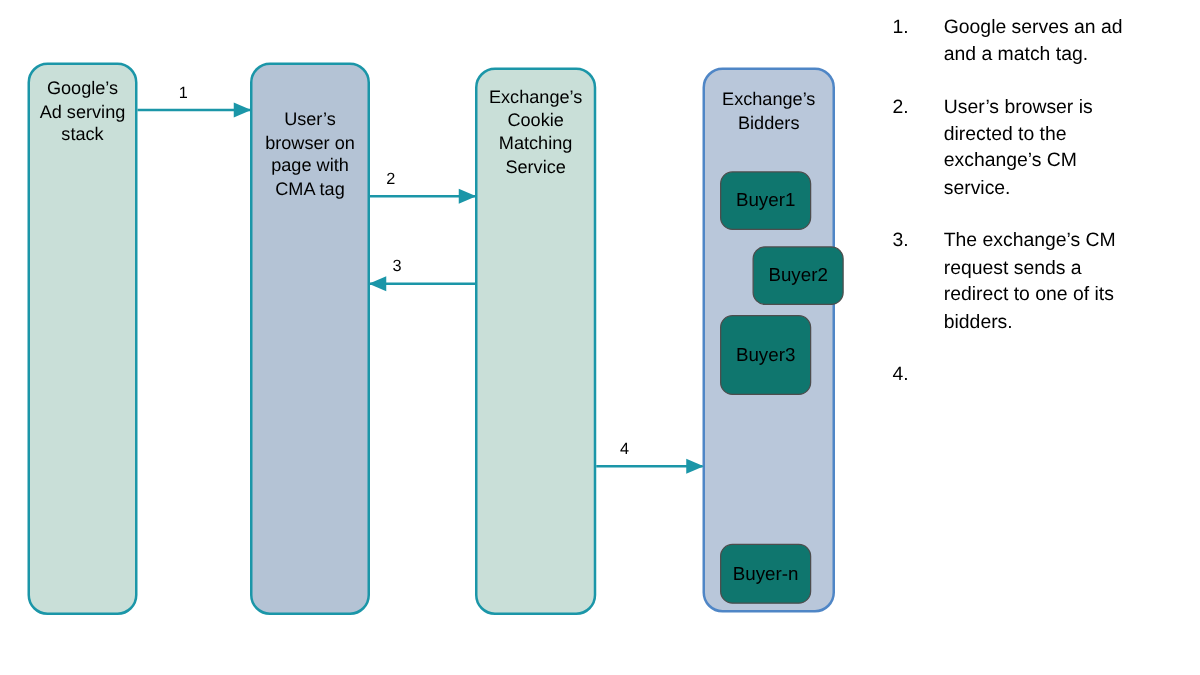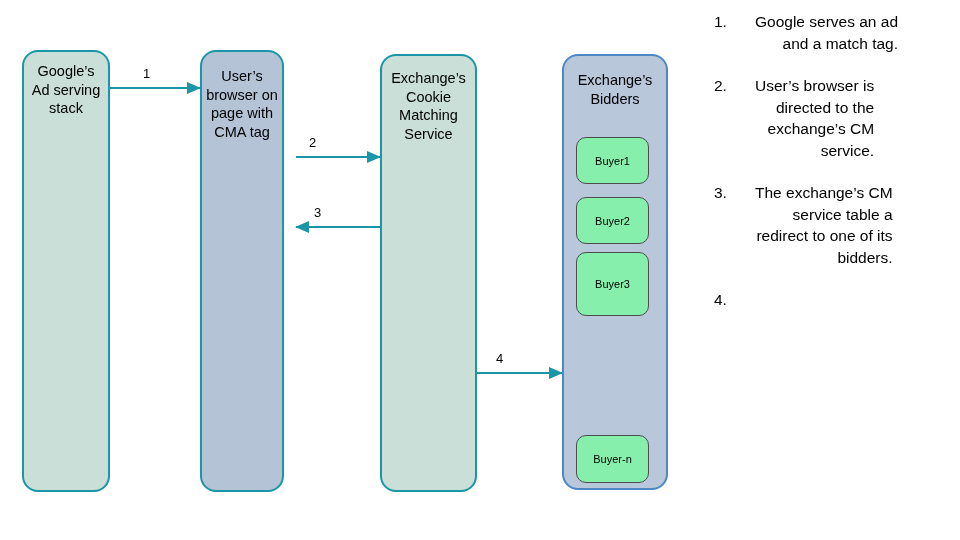--- a/index.html
+++ b/index.html
@@ -24,43 +24,43 @@
   .node-label {
     white-space: pre-line;
     font-size: 14.5px;
     line-height: 18.5px;
     color: #000;
   }
   .node-green { background: #c9dfd8; }
   .node-blue  { background: #b4c3d5; }
 
   #node-google   { left: 22px;  top: 50px; width: 88px;  height: 442px; padding-top: 10px; }
-  #node-browser  { left: 200px; top: 50px; width: 84px;  height: 442px; padding-top: 15px; }
+  #node-browser  { left: 200px; top: 50px; width: 96px;  height: 442px; padding-top: 35px; }
   #node-cms      { left: 380px; top: 54px; width: 97px;  height: 438px; padding-top: 13px; }
   #node-bidders  {
     left: 562px; top: 54px; width: 106px; height: 436px; padding-top: 15px;
     background: #b9c7da;
     border-color: #4f86c6;
   }
 
   
   .buyer {
     position: absolute;
     left: 12px;
     width: 73px;
-    background: #86efac;
+    background: #0f766e;
     border: 1px solid #4d4d4d;
     border-radius: 10px;
     display: flex;
     align-items: center;
     justify-content: center;
-    font-size: 11px;
+    font-size: 15px;
   }
   #buyer-1 { top: 81px;  height: 47px; }
-  #buyer-2 { top: 141px; height: 47px; }
+  #buyer-2 { top: 141px; height: 47px; margin-left: 26px; }
   #buyer-3 { top: 196px; height: 64px; }
   #buyer-n { top: 331px; height: 48px; margin-top: 48px; }
 
   
   .arrow { position: absolute; height: 0; }
   .arrow .line {
     position: absolute;
     left: 0; right: 0; top: -1px;
     height: 2px;
     background: #1b96a8;
@@ -97,21 +97,21 @@
     width: 246px;
     list-style: none;
     font-size: 15.5px;
     line-height: 21.5px;
   }
   .note {
     display: flex;
     margin-bottom: 21px;
   }
   .note .num { width: 41px; flex-shrink: 0; }
-  .note .txt { white-space: pre-line; text-align: right; }
+  .note .txt { white-space: pre-line; }
 </style>
 </head>
 <body>
 
 <div class="canvas">
 
   <div class="node node-green" id="node-google">
     <div class="node-label">Google’s
 Ad serving
 stack</div>
@@ -173,21 +173,21 @@
     <li class="note">
       <span class="num">2.</span>
       <span class="txt">User’s browser is
 directed to the
 exchange’s CM
 service.</span>
     </li>
     <li class="note">
       <span class="num">3.</span>
       <span class="txt">The exchange’s CM
-service table a
+request sends a
 redirect to one of its
 bidders.</span>
     </li>
     <li class="note">
       <span class="num">4.</span>
     </li>
   </ol>
 
 </div>
 

